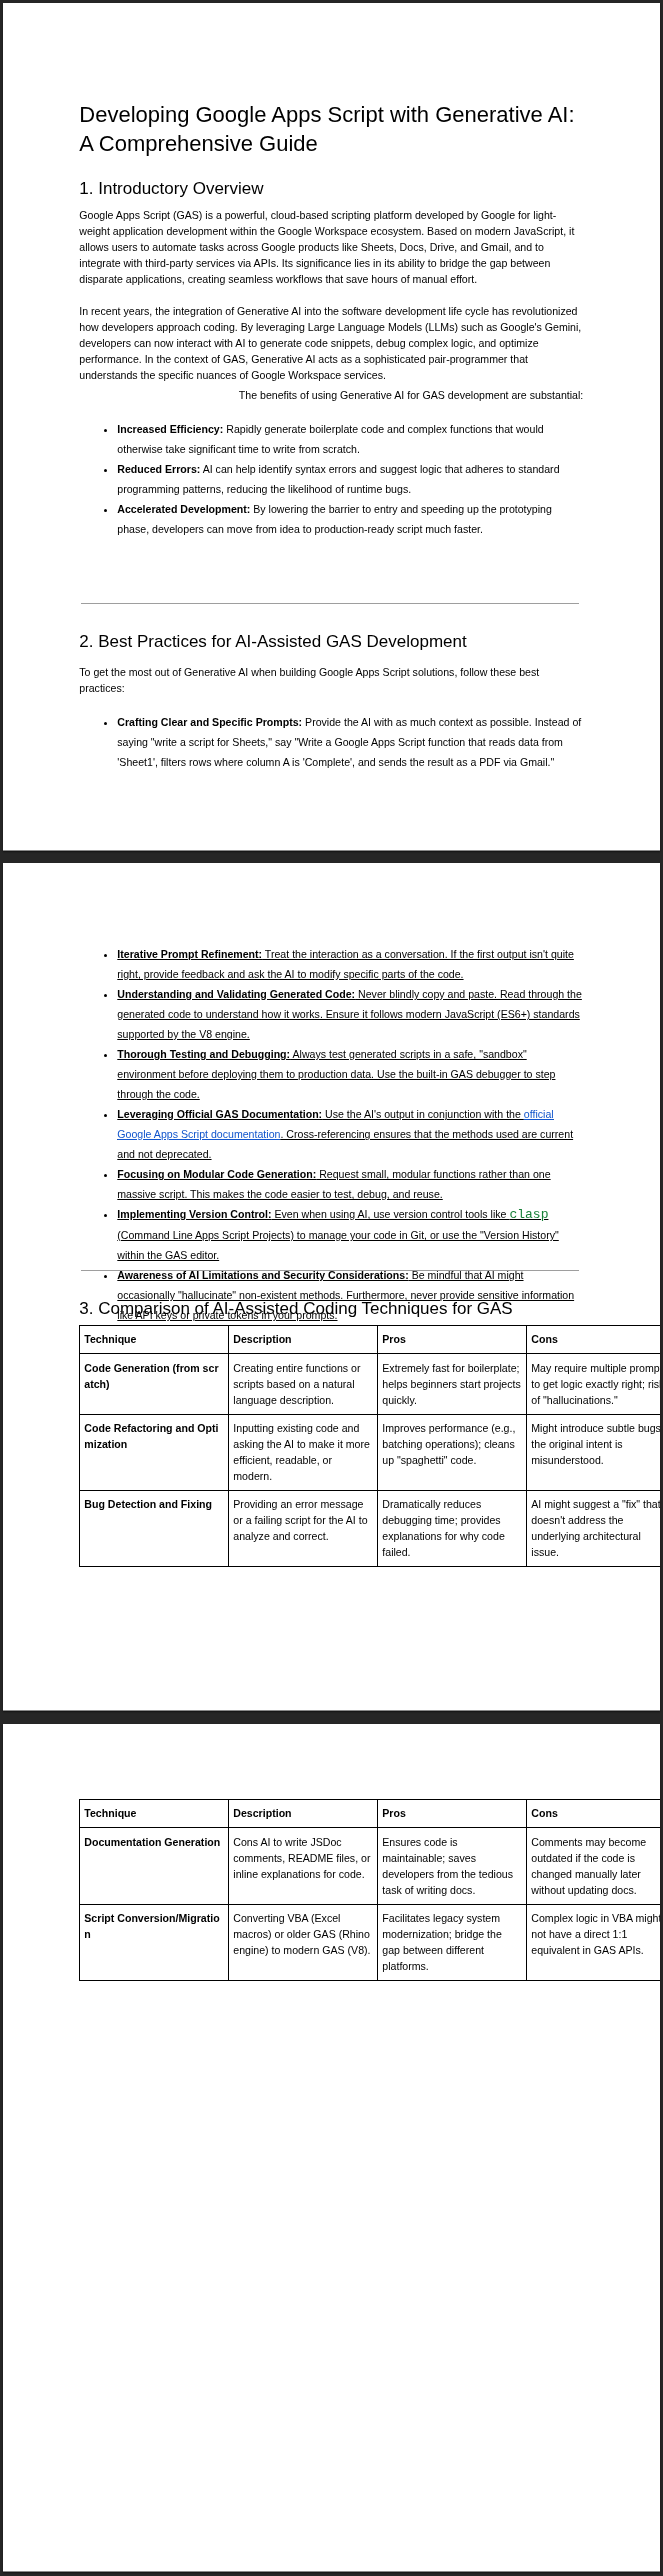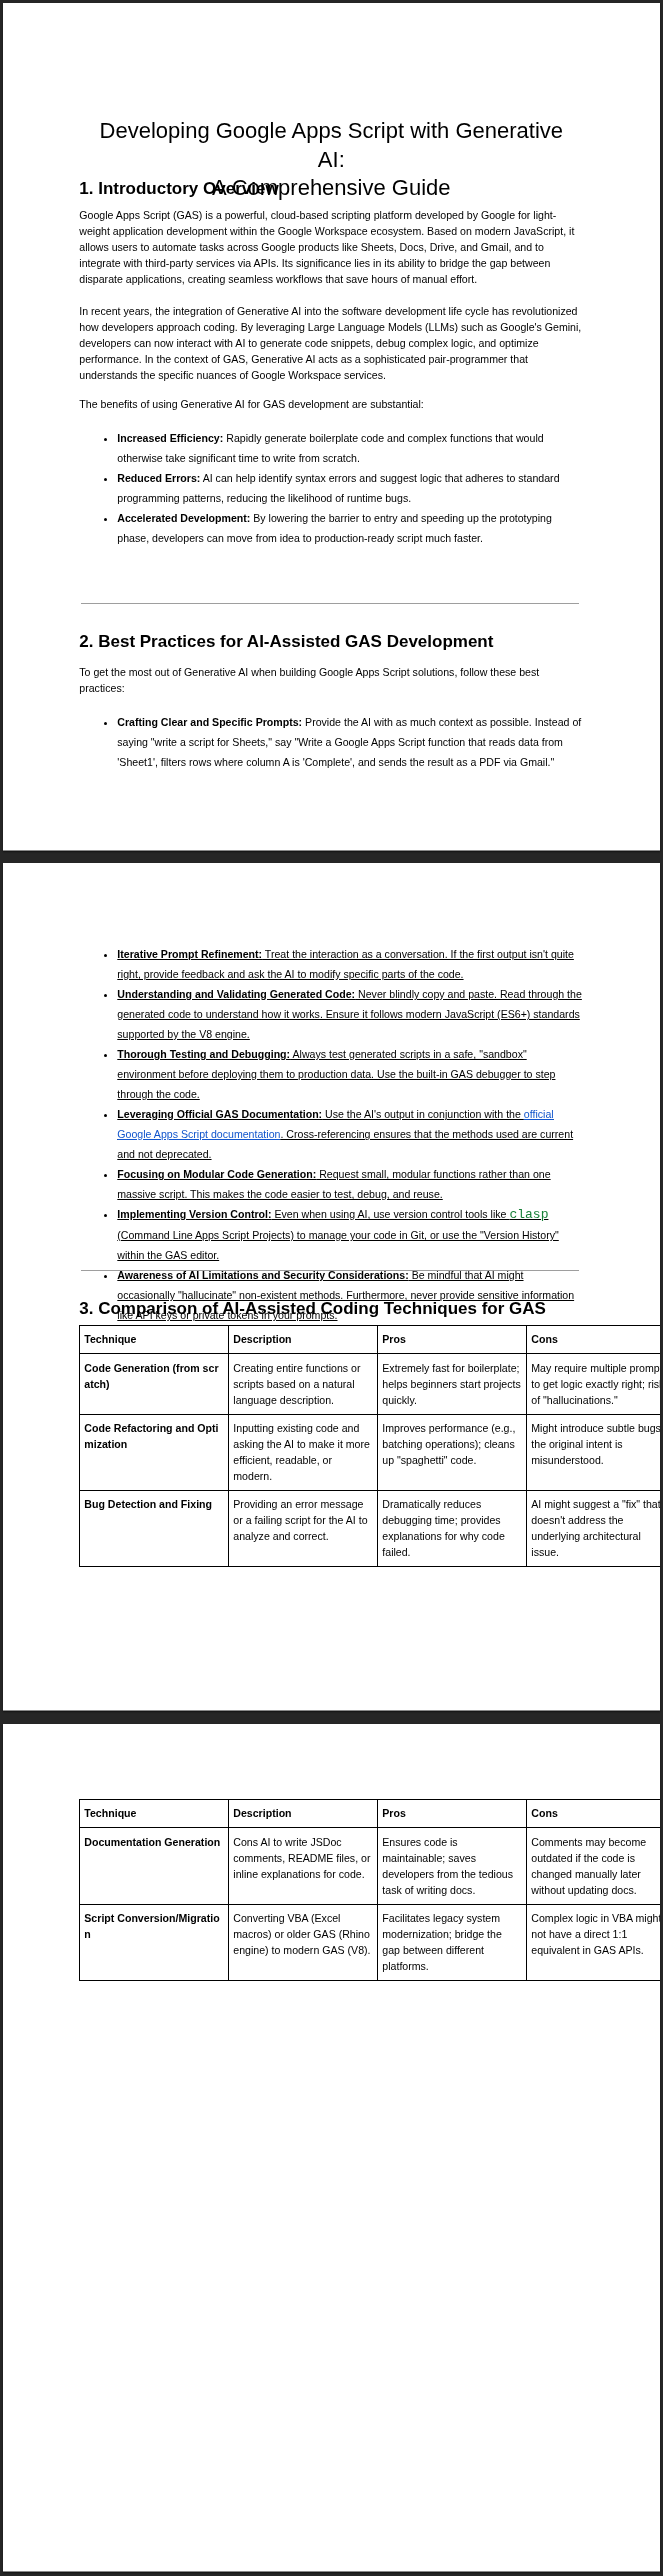--- a/index.html
+++ b/index.html
@@ -27,25 +27,24 @@
   #page3 { top: 1724px; }
   .content {
     position: absolute;
     left: 76px;
     width: 504px;
   }
   h1.doc-title {
     font-weight: normal;
     font-size: 22px;
     line-height: 28.5px;
-    margin: 16px;
-    text-align: center;
+    margin: 0;
   }
   h2.section {
-    font-weight: bold;
+    font-weight: normal;
     font-size: 17px;
     line-height: 21px;
     margin: 0;
   }
   p.body {
     font-size: 10.6px;
     line-height: 16px;
     margin: 0;
   }
   ul.bullets {
@@ -89,21 +88,21 @@
     <h1 class="doc-title">
       <span>Developing Google Apps Script with Generative AI:</span><br>
       <span>A Comprehensive Guide</span>
     </h1>
   </div>
 
   <div class="content" style="top:175px;">
     <h2 class="section">1. Introductory Overview</h2>
     <p class="body" style="margin-top:8px;">Google Apps Script (GAS) is a powerful, cloud-based scripting platform developed by Google for light-weight application development within the Google Workspace ecosystem. Based on modern JavaScript, it allows users to automate tasks across Google products like Sheets, Docs, Drive, and Gmail, and to integrate with third-party services via APIs. Its significance lies in its ability to bridge the gap between disparate applications, creating seamless workflows that save hours of manual effort.</p>
     <p class="body" style="margin-top:16px;">In recent years, the integration of Generative AI into the software development life cycle has revolutionized how developers approach coding. By leveraging Large Language Models (LLMs) such as Google's Gemini, developers can now interact with AI to generate code snippets, debug complex logic, and optimize performance. In the context of GAS, Generative AI acts as a sophisticated pair-programmer that understands the specific nuances of Google Workspace services.</p>
-    <p class="body" style="margin-top:13px;">The benefits of using Generative AI for GAS development are substantial:</p>
+    <p class="body" style="margin-top:4px;text-align:right;">The benefits of using Generative AI for GAS development are substantial:</p>
     <ul class="bullets" style="margin-top:16px;">
       <li><b>Increased Efficiency:</b><span> Rapidly generate boilerplate code and complex functions that would otherwise take significant time to write from scratch.</span></li>
       <li><b>Reduced Errors:</b><span> AI can help identify syntax errors and suggest logic that adheres to standard programming patterns, reducing the likelihood of runtime bugs.</span></li>
       <li><b>Accelerated Development:</b><span> By lowering the barrier to entry and speeding up the prototyping phase, developers can move from idea to production-ready script much faster.</span></li>
     </ul>
   </div>
 
   <div class="content" style="top:600px;">
     <hr class="divider">
   </div>

